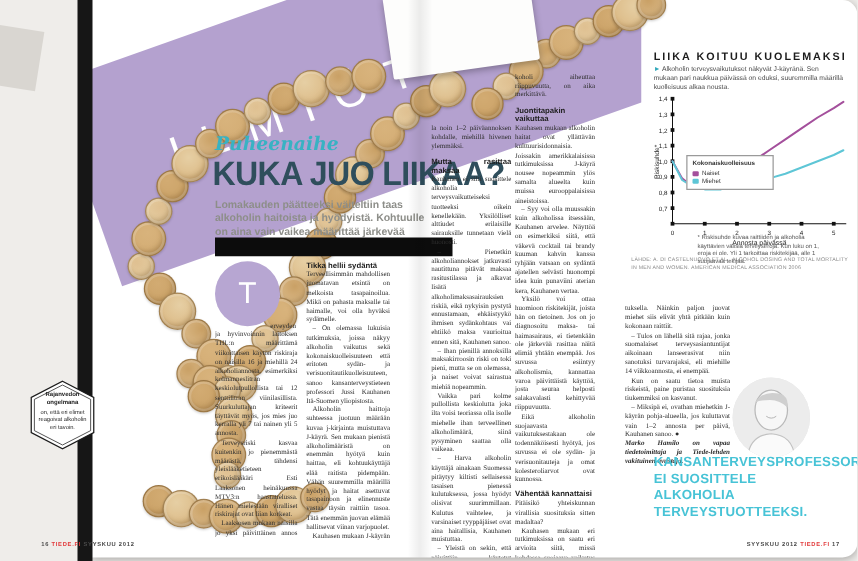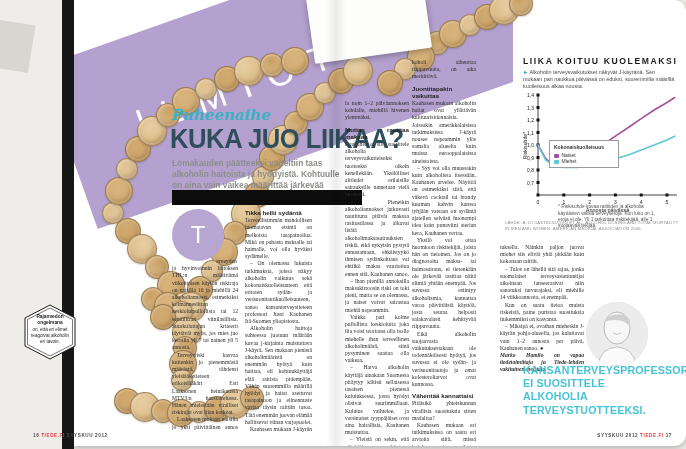--- a/index.html
+++ b/index.html
@@ -55,21 +55,21 @@
   .col2{left:245px;top:205px;width:67px;height:228px;}
   .col3{left:345px;top:100px;width:64px;height:346px;}
   .col4{left:412px;top:59px;width:64px;height:387px;}
   .col5{left:500px;top:244px;width:84px;height:150px;}
   .dropcap{float:left;width:52px;height:52px;border-radius:50%;background:#b7a6d2;margin:1px 4px 2px 0;
            color:#fff;font-family:"Liberation Sans",sans-serif;font-size:24px;font-weight:400;
            text-align:center;line-height:52px;shape-outside:circle(50%);}
   .bio{font-family:"Liberation Serif",serif;font-style:italic;font-weight:700;}
 
   
-  .chart{position:absolute;left:505px;top:56px;width:181px;}
+  .chart{position:absolute;left:505px;top:40px;width:181px;}
   .chart-title{margin-left:18px;font-size:8.6px;font-weight:700;letter-spacing:1.6px;color:#1c1c1c;}
   .chart-sub{margin-left:18px;margin-top:3px;width:152px;font-size:5.4px;line-height:1.32;color:#4b4b4b;}
   .chart-sub .arrow{color:#2fa8ba;}
   .legend{position:absolute;left:44px;top:48px;width:60px;border:1px solid #9a9a9a;background:#fff;
           padding:3px 4px;font-size:5px;color:#333;}
   .legend .lg-title{font-weight:700;margin-bottom:2px;}
   .legend .sw{display:inline-block;width:4.5px;height:4.5px;margin-right:3px;border-radius:1px;vertical-align:middle;}
   .chart-footnote{position:absolute;left:53px;top:112px;width:104px;font-size:4.8px;line-height:1.3;color:#555;}
   .chart-source{margin-left:0px;margin-top:2px;width:178px;font-size:4.2px;line-height:1.3;color:#8a8a8a;letter-spacing:.2px;}
 

